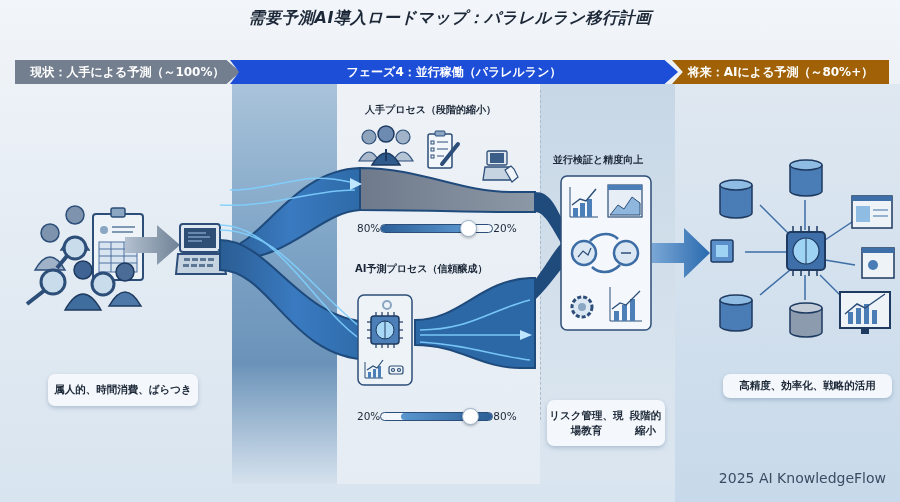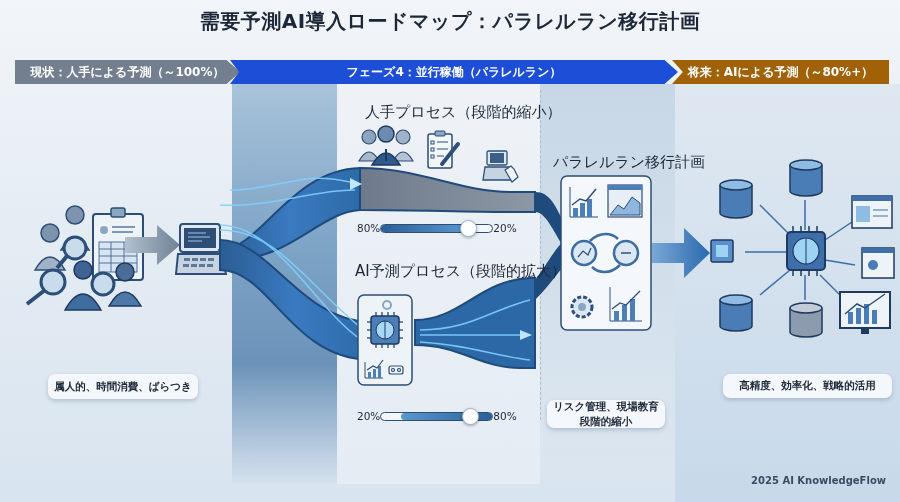--- a/index.html
+++ b/index.html
@@ -5,21 +5,21 @@
   * { box-sizing: border-box; margin: 0; padding: 0; }
   html, body { width: 900px; height: 502px; overflow: hidden; }
   body {
     font-family: "DejaVu Sans", sans-serif;
     background: linear-gradient(180deg, #f2f5f9 0%, #e6edf4 40%, #d8e4ef 100%);
     position: relative;
     color: #1c2a3c;
   }
   .title {
     position: absolute; left: 0; top: 8px; width: 900px; text-align: center;
-    font-size: 20px; font-weight: bold; color: #1c2838; letter-spacing: 0.5px;
+    font-size: 16px; font-weight: bold; color: #1c2838; letter-spacing: 0.5px; font-style: italic;
   }
   
   .banner { position: absolute; top: 60px; height: 24px; display: flex; align-items: center; justify-content: center;
     font-size: 12px; font-weight: bold; color: #fff; }
   .banner.current { left: 15px; width: 225px; background: #737f8f;
     clip-path: polygon(0 0, 94% 0, 100% 50%, 94% 100%, 0 100%); }
   .banner.phase { left: 230px; width: 448px; background: #1d4ed8;
     clip-path: polygon(0 0, 97% 0, 100% 50%, 97% 100%, 0 100%, 2% 50%); }
   .banner.future { left: 672px; width: 217px; background: #a16207;
     clip-path: polygon(0 0, 100% 0, 100% 100%, 0 100%, 5% 50%); }
@@ -28,33 +28,33 @@
   .col { position: absolute; top: 84px; }
   .col-left-dark { left: 232px; width: 105px; height: 400px;
     background: linear-gradient(180deg, #a9c3da 0%, #7ea4c6 40%, #6b93b9 70%, rgba(200,215,230,0.2) 100%); }
   .col-mid { left: 337px; width: 203px; height: 400px; background: linear-gradient(180deg,#eef2f7,#e5ecf3); }
   .col-right { left: 540px; width: 135px; height: 400px;
     background: linear-gradient(180deg, #c7d7e6 0%, #d5e1ec 60%, rgba(220,230,240,0.4) 100%); }
   .col-right-dash { position:absolute; left: 540px; top: 90px; height: 330px; border-left: 1px dashed #a9bbcc; }
   .col-future { left: 675px; width: 225px; height: 418px;
     background: linear-gradient(180deg, #dfe8f1 0%, #c7d9ea 100%); }
 
-  .section-label { position: absolute; font-size: 15px; font-weight: normal; color: #1c2838; white-space: nowrap; }
+  .section-label { position: absolute; font-size: 10px; font-weight: bold; color: #1c2838; white-space: nowrap; }
 
   .pill { position: absolute; background: #f4f7fb; border-radius: 7px;
     box-shadow: 0 2px 4px rgba(60,90,130,0.28); font-size: 10.5px; font-weight: bold; color: #1c2838;
     display: flex; align-items: center; justify-content: center; text-align: center; line-height: 1.45; }
 
   .slider { position: absolute; display: flex; align-items: center; gap: 0; font-size: 10.5px; color: #1c2838; }
   .slider .track { position: relative; width: 113px; height: 9px; border: 1.3px solid #2c4e78; border-radius: 5px; background: #f3f6fa; overflow: visible; }
   .slider .fill { position: absolute; top: 0; bottom: 0; border-radius: 4px; background: linear-gradient(90deg,#2c5f97,#5a97cf); }
   .slider .knob { position: absolute; top: -5px; width: 17px; height: 17px; border-radius: 50%;
     background: #fff; border: 1.3px solid #9bb3cb; box-shadow: 0 1px 3px rgba(0,0,0,0.3); }
 
-  .footer { position: absolute; right: 14px; bottom: 16px; font-size: 10px; color: #3a4c62; font-weight: bold; }
+  .footer { position: absolute; right: 14px; bottom: 16px; font-size: 14px; color: #3a4c62; }
 
   svg { position: absolute; overflow: visible; }
 </style>
 </head>
 <body>
 
 <div class="title">需要予測AI導入ロードマップ：パラレルラン移行計画</div>
 
 <div class="banner current">現状：人手による予測（～100%）</div>
 <div class="banner phase">フェーズ4：並行稼働（パラレルラン）</div>
@@ -121,21 +121,21 @@
       <rect x="16" y="36" width="6" height="3"></rect>
       <rect x="24" y="36" width="6" height="3"></rect>
       <rect x="32" y="36" width="6" height="3"></rect>
       <rect x="7" y="42" width="6" height="3"></rect>
       <rect x="15" y="42" width="6" height="3"></rect>
       <rect x="23" y="42" width="6" height="3"></rect>
       <rect x="31" y="42" width="6" height="3"></rect>
     </g>
 </svg>
 
-<div class="pill" style="left:48px;top:374px;width:150px;height:25px;">属人的、時間消費、ばらつき</div>
+<div class="pill" style="left:48px;top:374px;width:150px;height:32px;">属人的、時間消費、ばらつき</div>
 
 <svg style="left:220px;top:130px;" width="470" height="240" viewBox="0 0 470 240">
   <defs>
     <linearGradient id="flowBlue" x1="0" x2="1">
         <stop offset="0" stop-color="#2a5d93"></stop>
         <stop offset="0.5" stop-color="#3a7ac0"></stop>
         <stop offset="1" stop-color="#2d6aa8"></stop>
       </linearGradient>
     <linearGradient id="flowGrey" x1="0" x2="1">
         <stop offset="0" stop-color="#6e7a8b"></stop>
@@ -200,21 +200,21 @@
 
 <div class="slider" style="left:357px;top:222px;">
   <span>80%</span>
   <span class="track">
     <span class="fill" style="left:0;width:78%;"></span>
     <span class="knob" style="left:calc(78% - 8px);"></span>
   </span>
   <span>20%</span>
 </div>
 
-<div class="section-label" style="left:355px;top:262px;">AI予測プロセス（段階的拡大）</div>
+<div class="section-label" style="left:355px;top:262px;">AI予測プロセス（信頼醸成）</div>
 <svg style="left:357px;top:294px;" width="56" height="92" viewBox="0 0 56 92">
   <rect x="1" y="1" width="54" height="90" rx="6" fill="#eef3f8" stroke="#2c4e78" stroke-width="1.5"></rect>
   <g>
       <circle cx="30" cy="11" r="4" fill="none" stroke="#8aa6c3" stroke-width="2"></circle>
     </g>
   <rect x="14" y="22" width="28" height="28" rx="3" fill="#4c7fb7" stroke="#1e3a60" stroke-width="1.5"></rect>
   <circle cx="28" cy="36" r="9" fill="#a8d8f5" stroke="#1e3a60" stroke-width="1"></circle>
   <line x1="28" y1="27" x2="28" y2="45" stroke="#1e3a60"></line>
   <g stroke="#1e3a60" stroke-width="1.2">
     <line x1="19" y1="18" x2="19" y2="22"></line>
@@ -249,21 +249,21 @@
 
 <div class="slider" style="left:357px;top:410px;">
   <span>20%</span>
   <span class="track">
     <span class="fill" style="left:18%;right:0;background:linear-gradient(90deg,#5a97cf,#2c5f97);"></span>
     <span class="knob" style="left:calc(80% - 8px);"></span>
   </span>
   <span>80%</span>
 </div>
 
-<div class="section-label" style="left:553px;top:153px;">パラレルラン移行計画</div>
+<div class="section-label" style="left:553px;top:153px;">並行検証と精度向上</div>
 <svg style="left:560px;top:175px;" width="92" height="156" viewBox="0 0 92 156">
   <rect x="1" y="1" width="90" height="154" rx="6" fill="#f4f7fb" stroke="#2c4e78" stroke-width="1.5"></rect>
   <g>
     <line x1="10" y1="12" x2="10" y2="42" stroke="#2c4e78"></line>
       <line x1="10" y1="42" x2="38" y2="42" stroke="#2c4e78"></line>
     <rect x="13" y="33" width="5" height="9" fill="#4c7fb7"></rect>
       <rect x="20" y="28" width="5" height="14" fill="#4c7fb7"></rect>
       <rect x="27" y="24" width="5" height="18" fill="#4c7fb7"></rect>
     <polyline points="12,30 20,24 26,26 36,14" fill="none" stroke="#2c4e78" stroke-width="1.5"></polyline>
   </g>
@@ -286,21 +286,21 @@
   </g>
   <g>
     <line x1="50" y1="112" x2="50" y2="146" stroke="#2c4e78"></line>
       <line x1="50" y1="146" x2="82" y2="146" stroke="#2c4e78"></line>
     <rect x="54" y="136" width="5" height="10" fill="#4c7fb7"></rect>
       <rect x="62" y="130" width="5" height="16" fill="#4c7fb7"></rect>
       <rect x="70" y="124" width="5" height="22" fill="#4c7fb7"></rect>
     <polyline points="52,134 60,128 66,130 80,116" fill="none" stroke="#2c4e78" stroke-width="1.3"></polyline>
   </g>
 </svg>
-<div class="pill" style="left:547px;top:400px;width:118px;height:28px;flex-direction:column;">
+<div class="pill" style="left:547px;top:400px;width:118px;height:46px;flex-direction:row;">
   <span>リスク管理、現場教育</span>
   <span>段階的縮小</span>
 </div>
 
 <svg style="left:652px;top:228px;" width="58" height="50" viewBox="0 0 58 50">
   <defs>
       <linearGradient id="gb" x1="0" x2="1">
         <stop offset="0" stop-color="#7aa7d6"></stop>
         <stop offset="1" stop-color="#2a6aae"></stop>
       </linearGradient>

